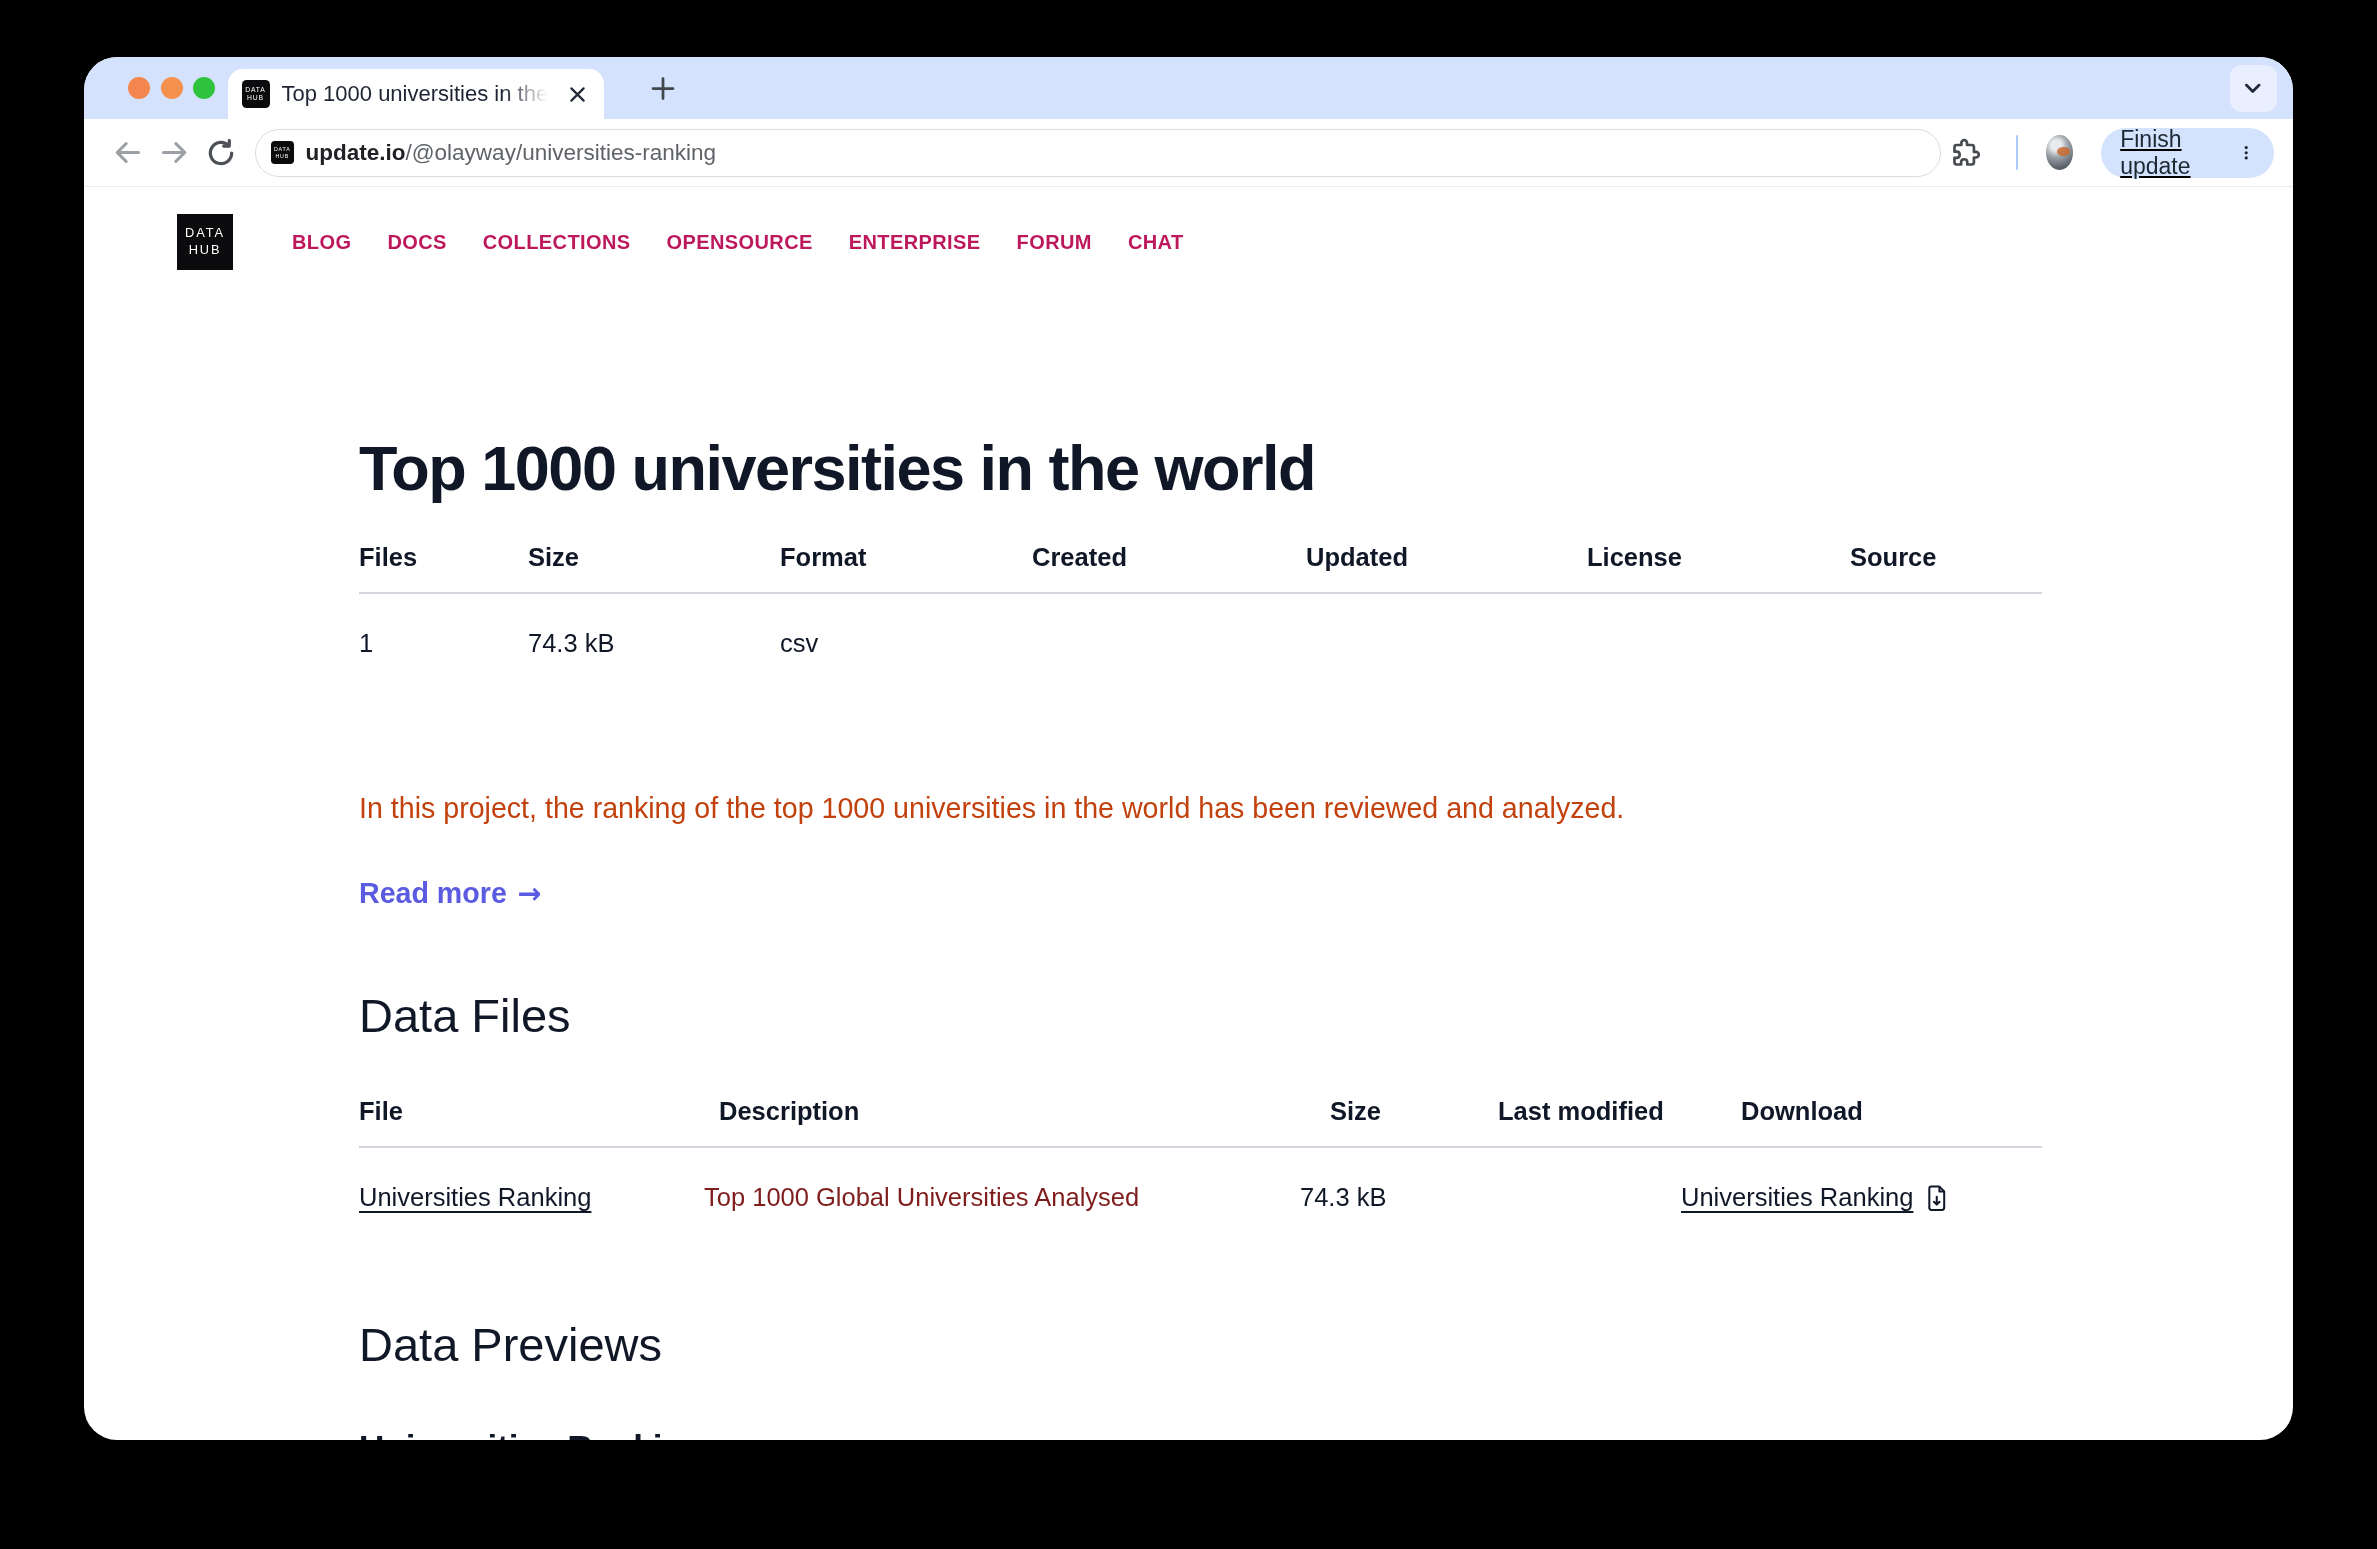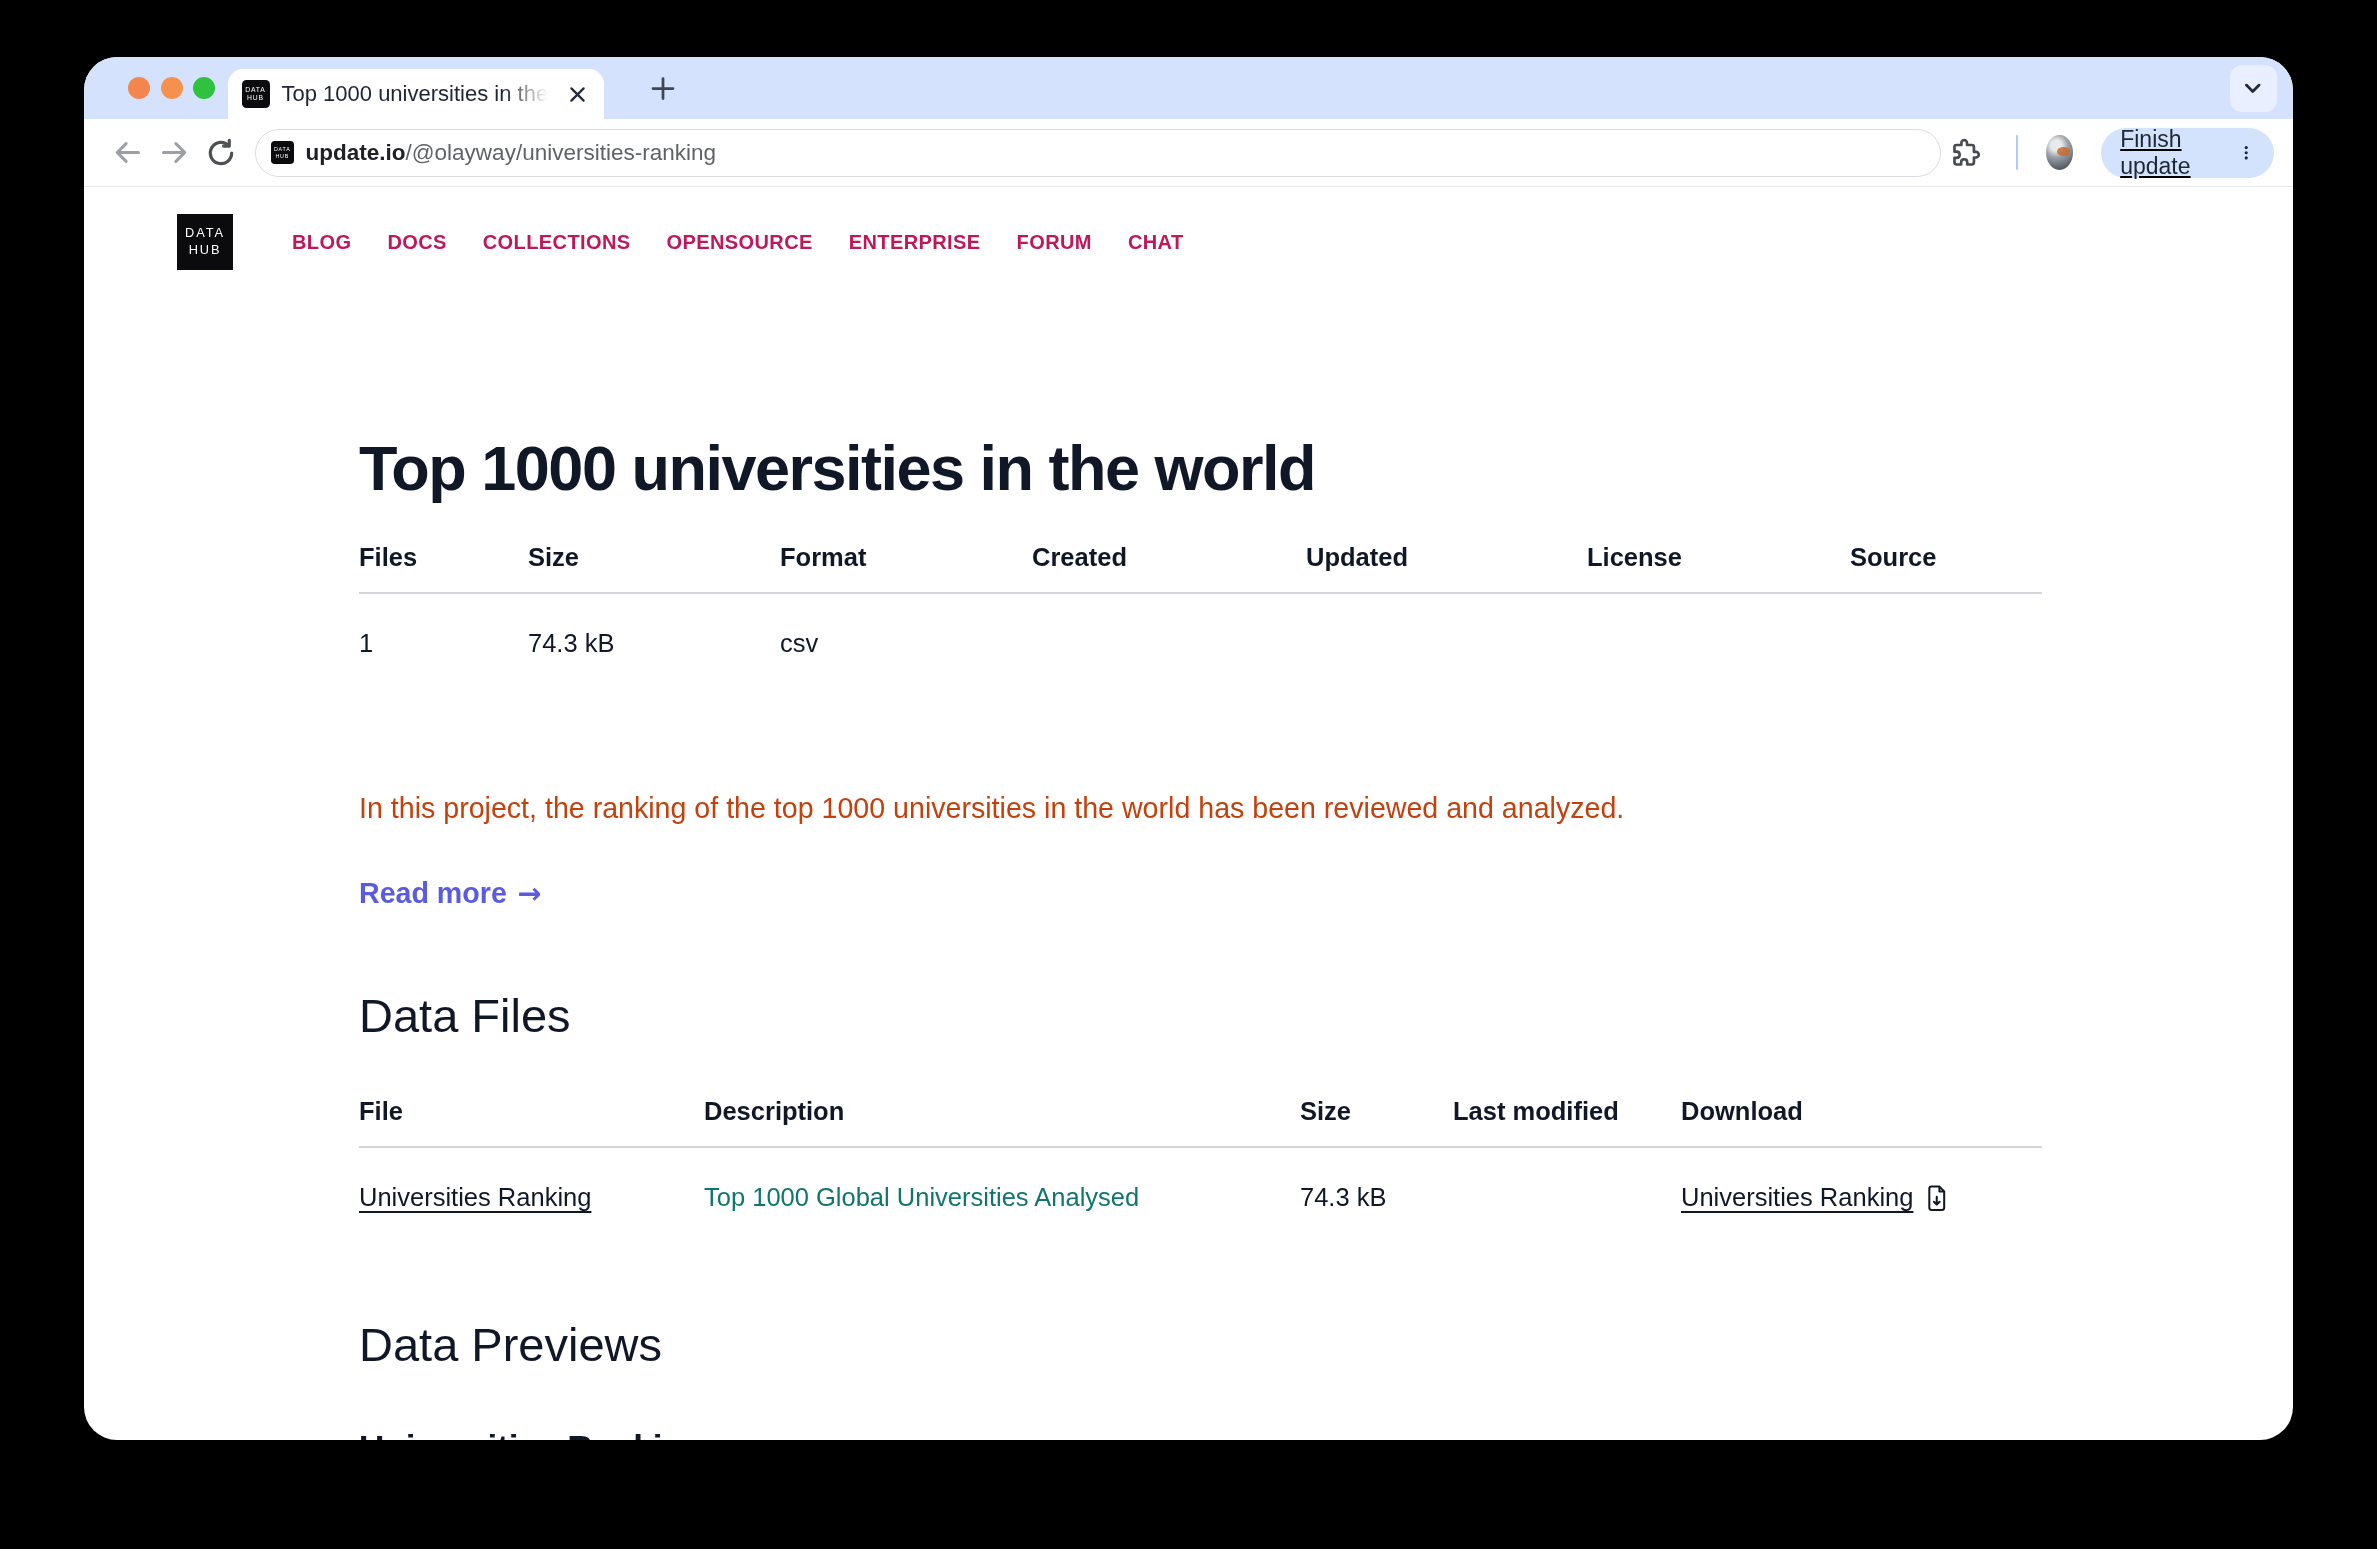--- a/index.html
+++ b/index.html
@@ -62,30 +62,30 @@
   .main { margin:0 251px 0 275px; width:1683px; }
   h1.page-title { margin-top:162px; font-size:63px; line-height:1.15; font-weight:700;
                   color:#101828; letter-spacing:-1.5px; }
 
   .thead, .trow { display:grid; font-size:25.5px; }
   .t1 { grid-template-columns:169px 252px 252px 274px 281px 263px 1fr; }
   .t2 { grid-template-columns:345px 596px 153px 228px 1fr; }
   .thead { margin-top:39px; padding-bottom:19.5px; border-bottom:2.3px solid #d2d6dc;
            font-weight:600; color:#101828; line-height:1.15; }
   .trow  { padding-top:35px; color:#101828; line-height:1.15; }
-  .cell-muted { color:#0f766e; }
+  .cell-muted { color:#7f1d1d; }
 
   .description { margin-top:128px; font-size:28.6px; line-height:1.5; color:#c2410c; max-width:1277px; }
   .read-more { margin-top:48px; font-size:28.6px; line-height:1.15; font-weight:700; color:#5a5be0;
                display:flex; align-items:center; gap:10.5px; text-decoration:none; width:max-content; }
   .arrow-glyph { font-family:"DejaVu Sans", sans-serif; }
 
   h2.section-heading { font-size:47px; line-height:1.15; font-weight:400; color:#101828; }
   .h2-files { margin-top:79px; }
-  .thead.t2 { margin-top:54px; }
+  .thead.t2 { margin-top:54px;gap:15px; }
   .h2-previews { margin-top:105px; }
 
   .file-link { color:#101828; font-weight:500; text-decoration:underline;
                text-decoration-thickness:1.5px; text-underline-offset:5.3px; }
   .download-cell { display:flex; align-items:center; gap:10.5px; }
 
   h3.preview-title { margin-top:56px; font-size:35px; line-height:1.15; font-weight:700; color:#101828; }
 
   svg { display:block; }
 </style>

